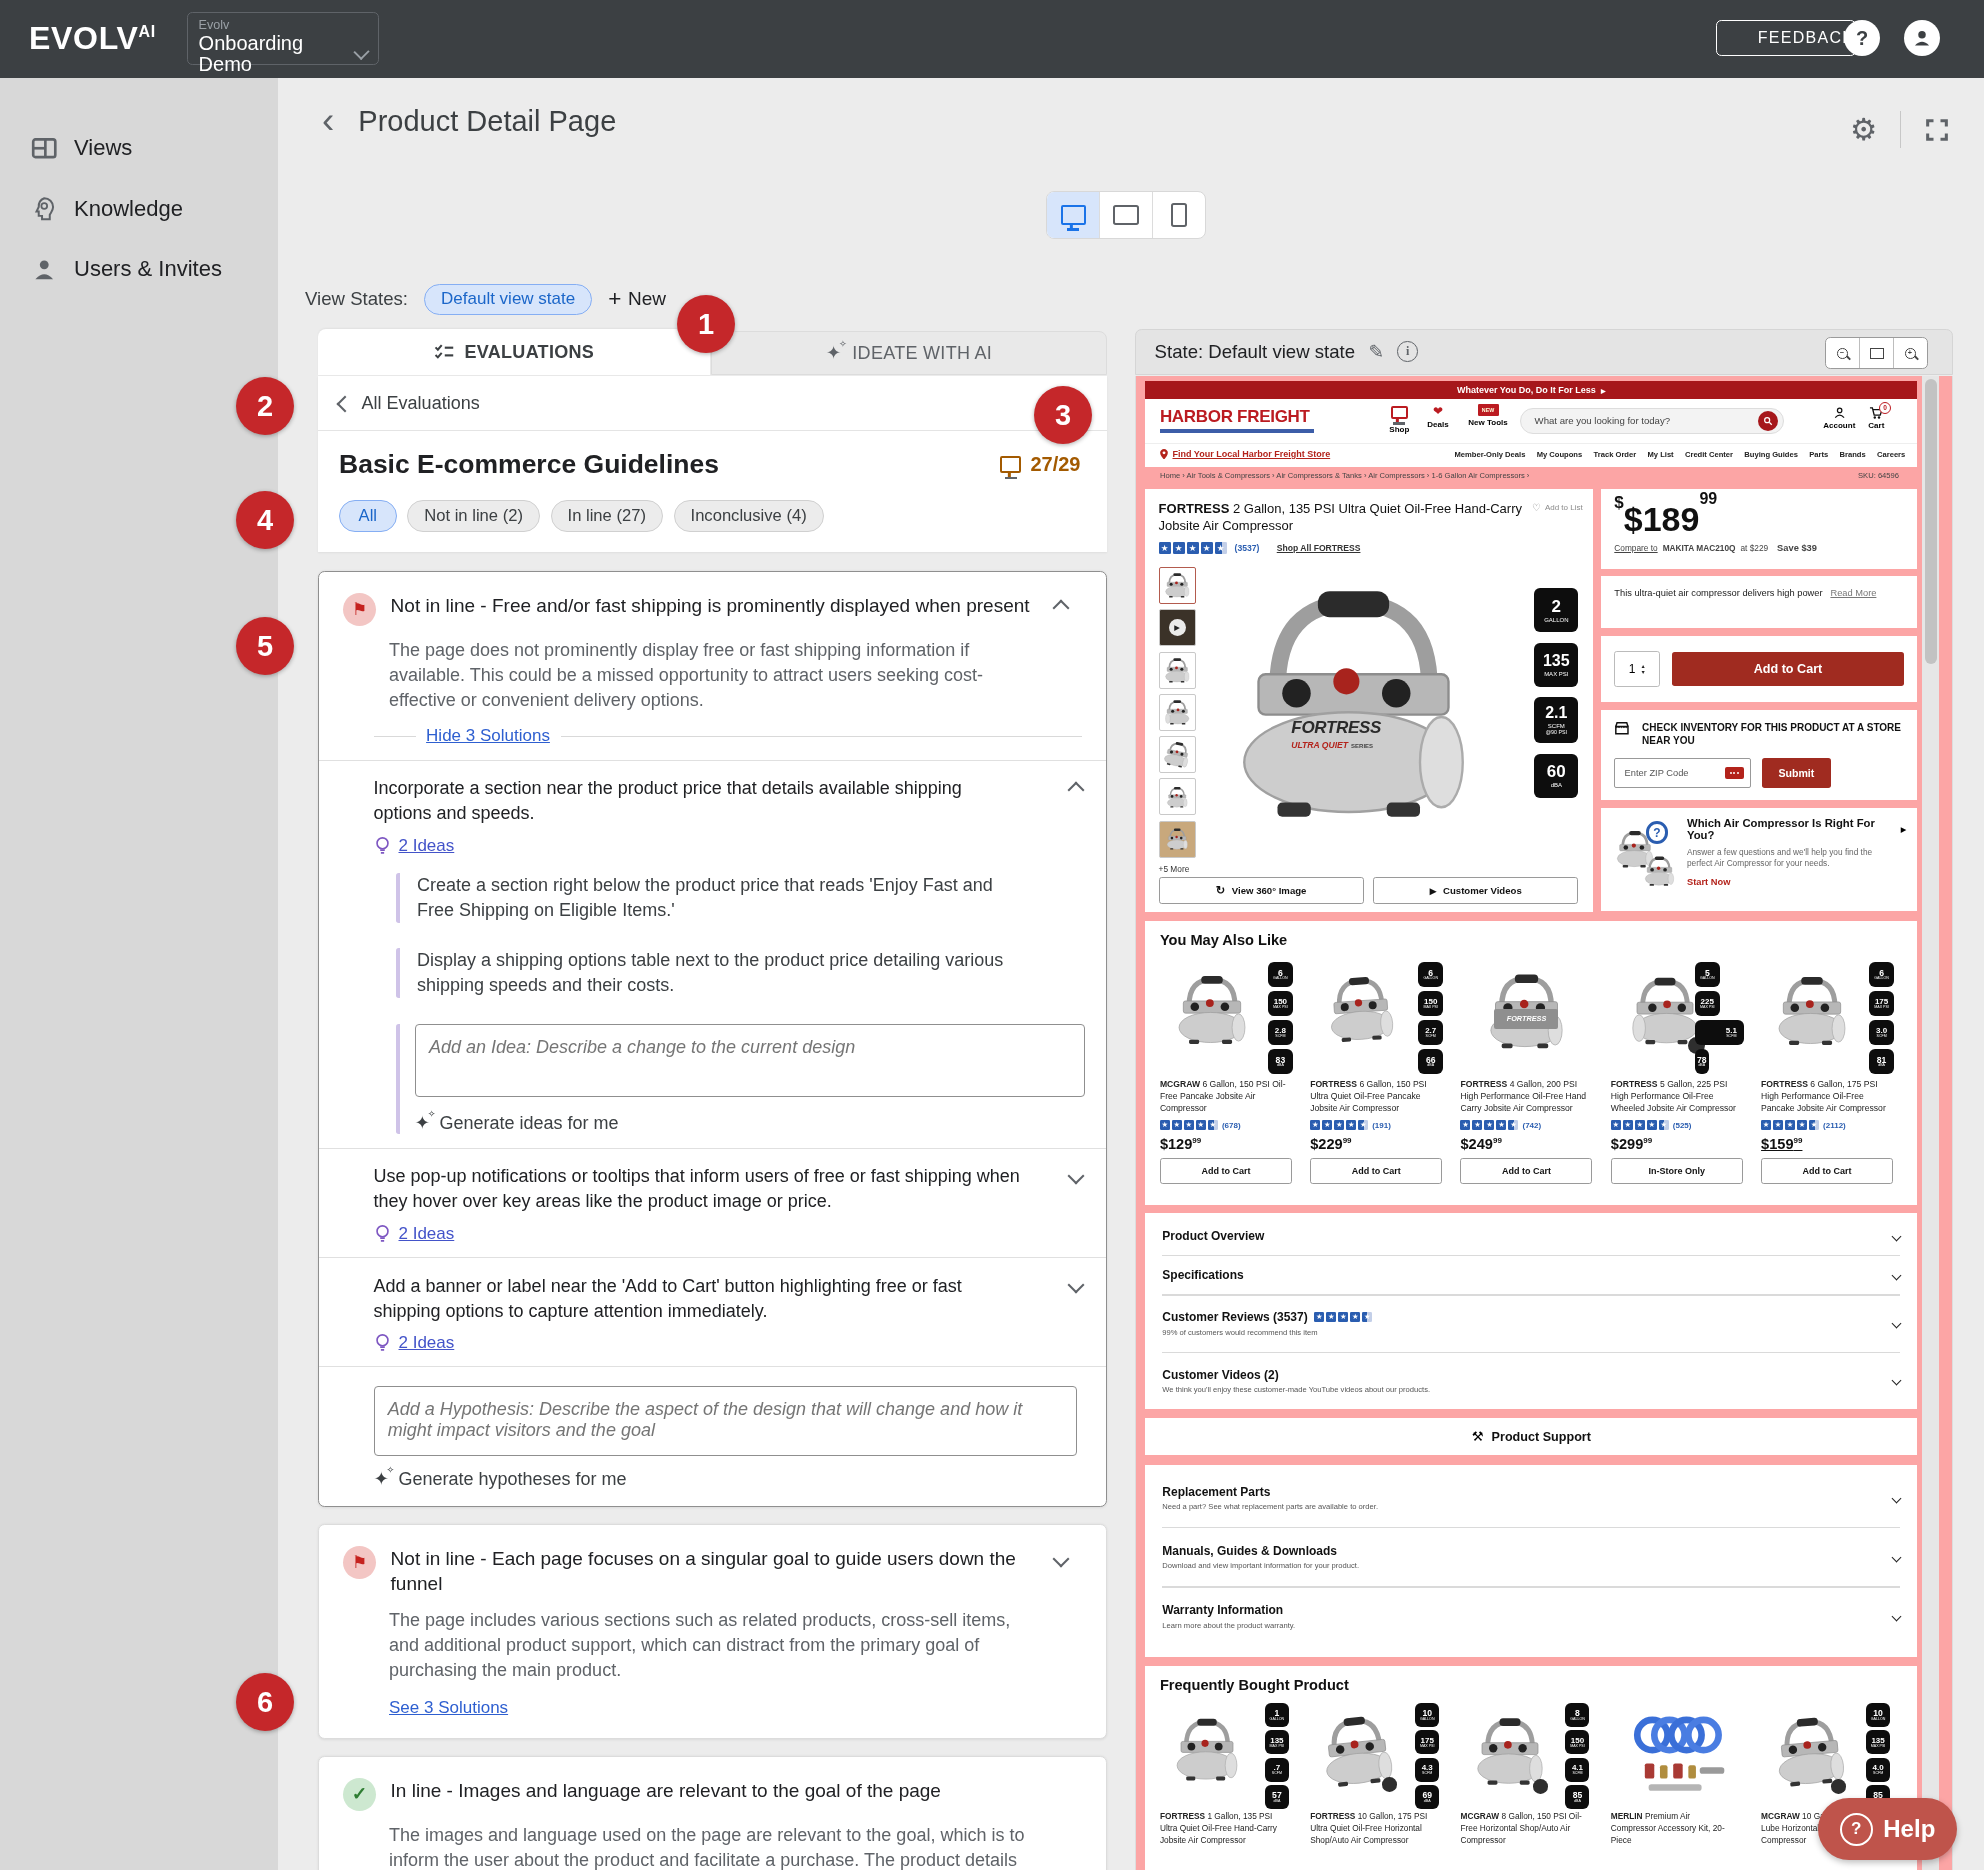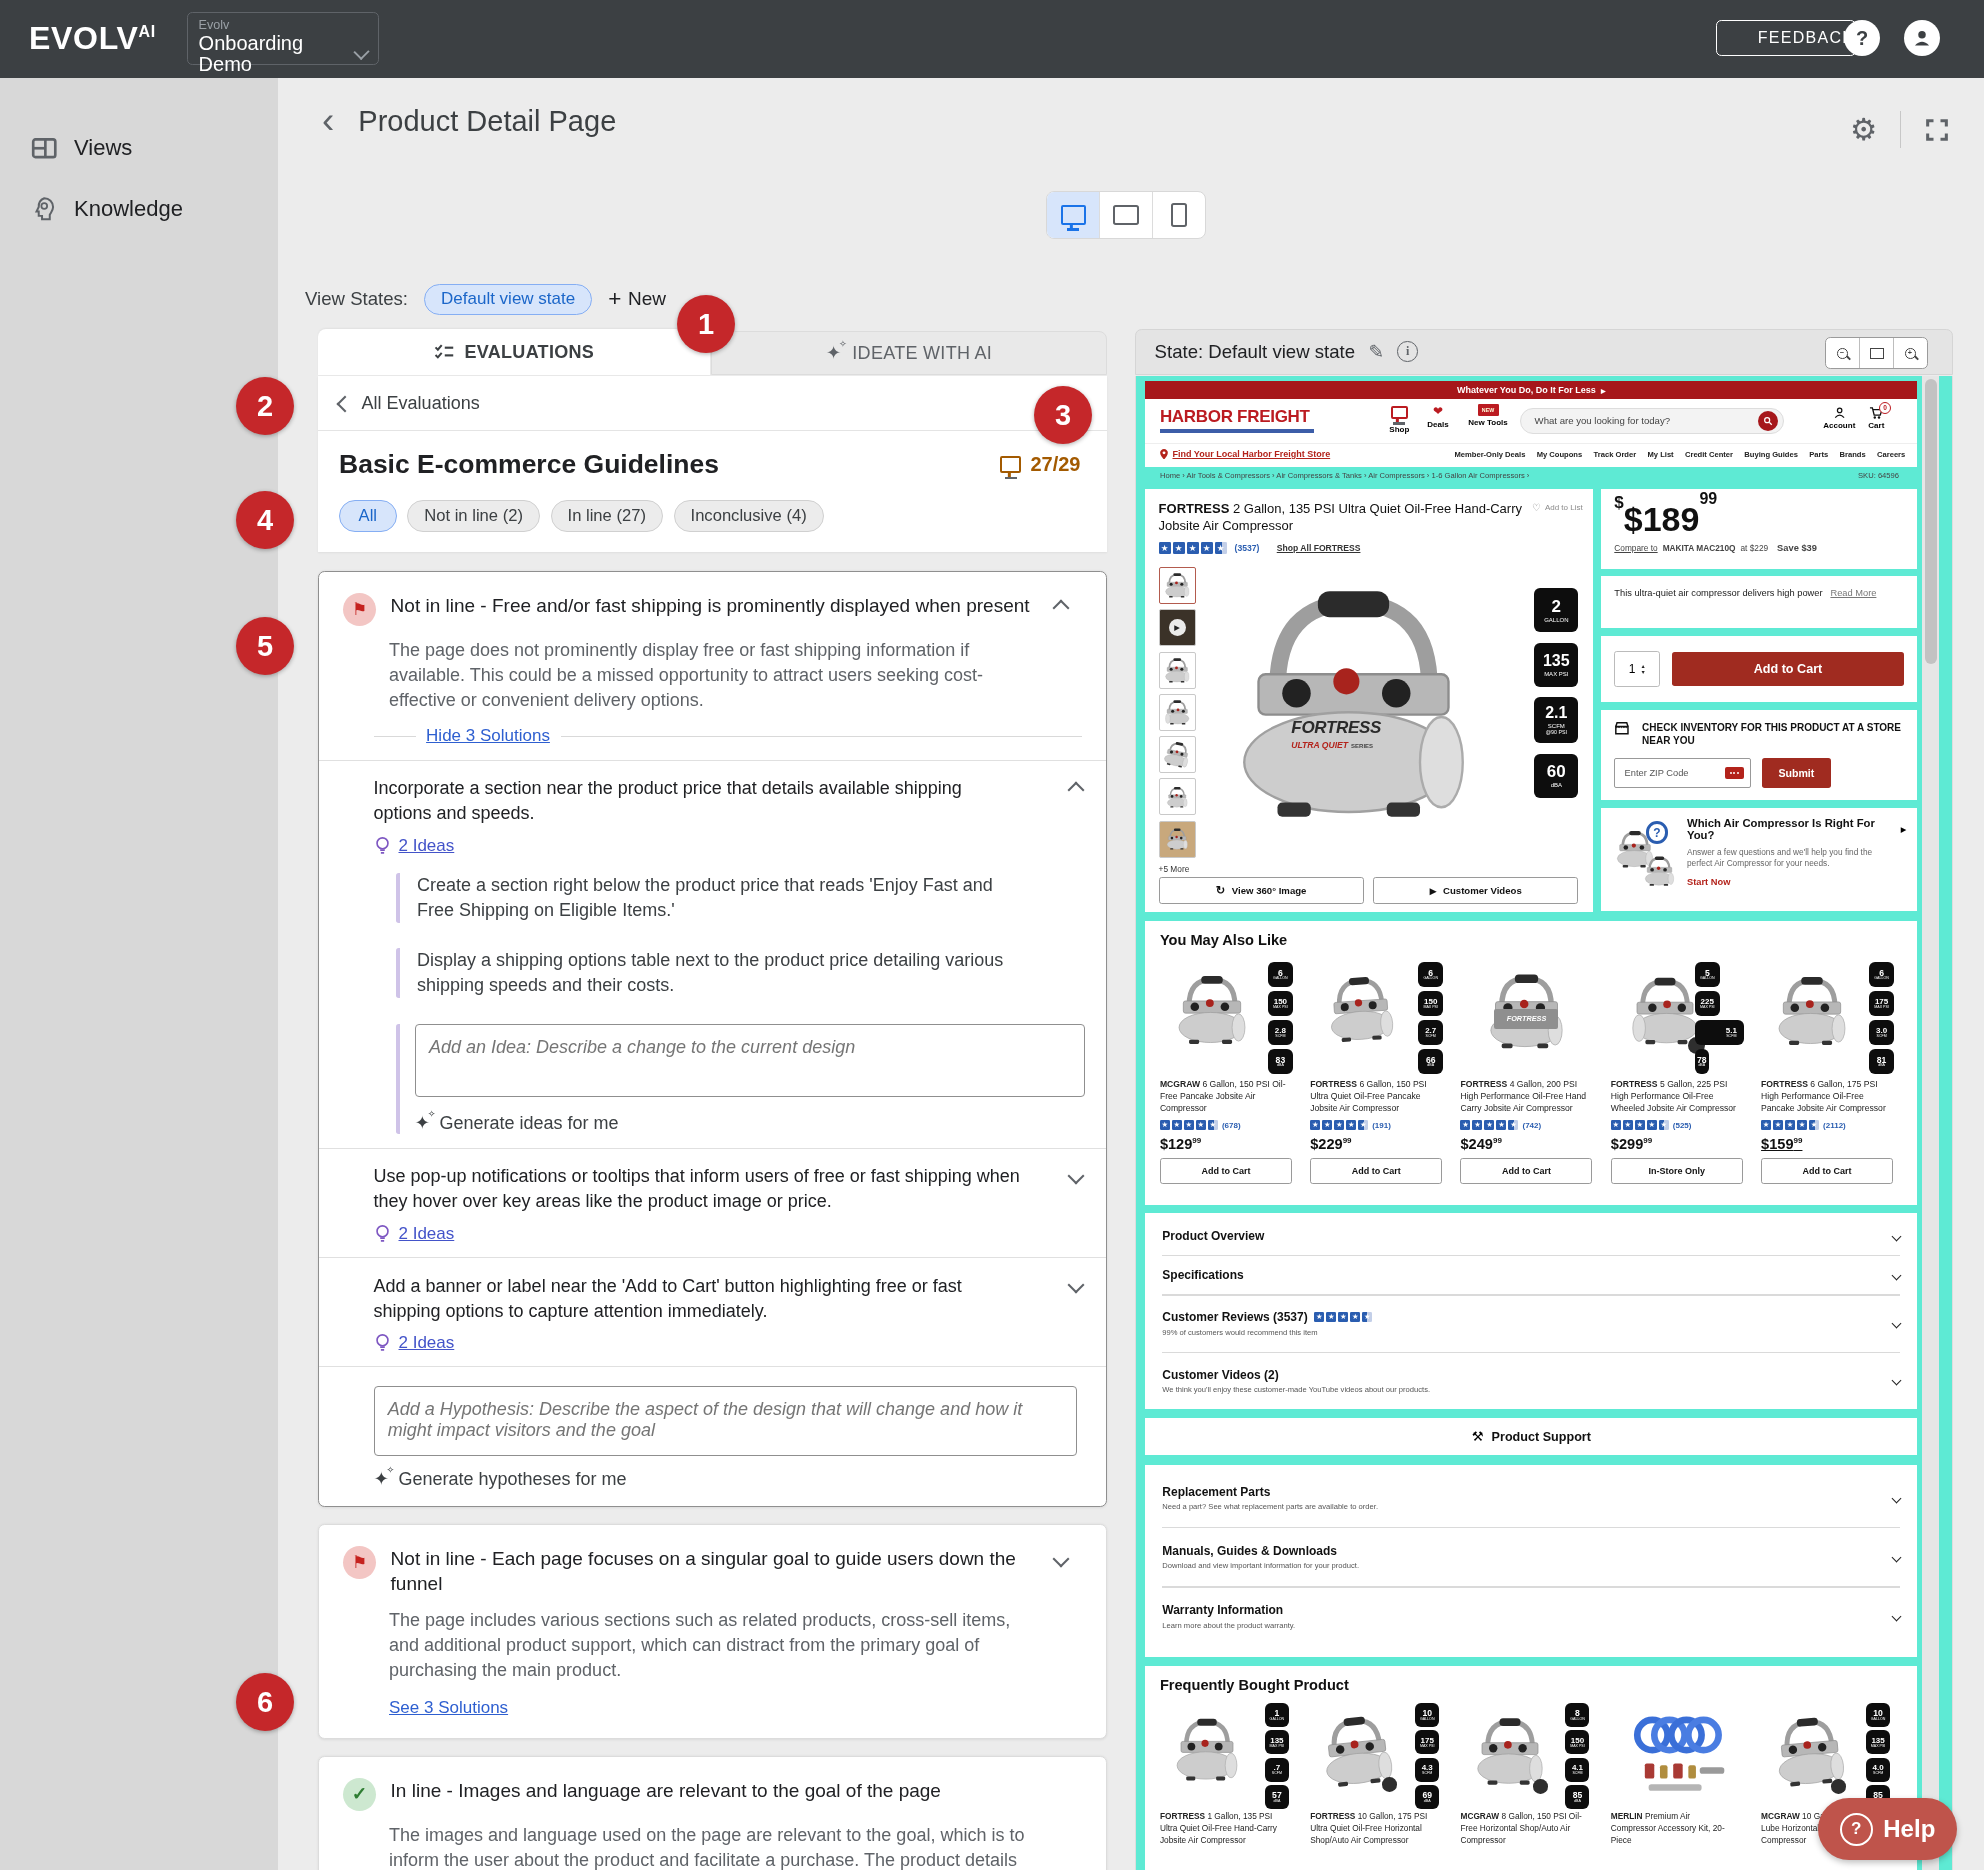--- a/index.html
+++ b/index.html
@@ -60,21 +60,21 @@
   .divider{height:0.7px;background:#e0e0e0;margin:13.3px -24px 0 -24px;}
   .quote{border-left:4.6px solid #cfc3e8;border-radius:2.7px;padding-left:17px;font-size:18px;color:#3c4043;line-height:25px;width:597px;}
   .compose{border-left:4.6px solid #cfc3e8;border-radius:2.7px;padding-left:14.6px;}
   .txtarea{width:670px;height:73px;border:1.3px solid #8f8f8f;border-radius:4px;font-family:"Liberation Sans",sans-serif;font-size:18px;font-style:italic;color:#555;padding:12px 13.3px;box-sizing:border-box;resize:none;background:#fff;}
   .genrow{display:flex;align-items:center;gap:9.3px;font-size:18px;color:#3c4043;margin-top:13.3px;}
   .spark{color:#3c4043;font-size:18.6px;position:relative;}
   .spark i{font-style:normal;font-size:9.3px;position:absolute;right:-5.3px;top:-4px;}
   .ideasrow{display:flex;align-items:center;gap:8px;margin:9.3px 0 0 0;font-size:17px;}
   
   .statebar{position:absolute;left:1135px;top:329px;width:818px;height:46px;background:#e4e4e4;border:0.7px solid #d5d5d5;border-radius:6.6px 6.6px 0 0;box-sizing:border-box;}
-  .preview{position:absolute;left:1135px;top:376px;width:818px;height:1495px;background:#5eead4;overflow:hidden;border:0.7px solid #ddd;border-top:none;box-sizing:border-box;}
+  .preview{position:absolute;left:1135px;top:376px;width:818px;height:1495px;background:#fca5a5;overflow:hidden;border:0.7px solid #ddd;border-top:none;box-sizing:border-box;}
   .pv-card{position:absolute;background:#fff;}
   .hfred{color:#bb1b21;}
   .hfbtn{background:#a02b20;color:#fff;font-weight:700;display:flex;align-items:center;justify-content:center;border-radius:2.7px;}
   .outbtn{border:0.7px solid #9a9a9a;border-radius:2.7px;background:#fff;color:#111;font-weight:700;display:flex;align-items:center;justify-content:center;gap:6.6px;}
   .st{width:12px;height:12px;border-radius:1.3px;background:#2a5db0;color:#fff;font-size:8.6px;line-height:12px;text-align:center;}
   .st.half{background:linear-gradient(90deg,#2a5db0 55%,#c3cfe8 55%);}
   .st.sm{width:10px;height:10px;font-size:7.3px;line-height:10px;}
   .stars{display:inline-flex;gap:2px;}
   .chip{background:#0d0d0d;color:#fff;border-radius:6px;display:flex;flex-direction:column;align-items:center;justify-content:center;line-height:1;}
   .chip b{font-weight:800;}
@@ -131,20 +131,27 @@
           <line x1="2" y1="12" x2="13" y2="12" stroke="#5f6368" stroke-width="2.4"></line>
         </svg>
       <span>Views</span>
     </div>
     <div class="side-item">
       <svg class="side-ic" viewBox="0 0 24 24">
           <path d="M12 2 a8 8 0 0 1 8 8 c0 3 -2 5 -3 7 l0 4 -7 0 0 -3 -3 0 0 -4 -2 0 2 -4 a8 8 0 0 1 5 -8z" fill="none" stroke="#5f6368" stroke-width="1.8"></path>
           <circle cx="12" cy="9" r="2.6" fill="none" stroke="#5f6368" stroke-width="1.6"></circle>
         </svg>
       <span>Knowledge</span>
+    </div>
+    <div class="side-item">
+      <svg class="side-ic" viewBox="0 0 24 24">
+          <circle cx="12" cy="8" r="4" fill="#5f6368"></circle>
+          <path d="M4 21 q8 -9 16 0 z" fill="#5f6368"></path>
+        </svg>
+      <span>Users &amp; Invites</span>
     </div>
   </div>
 
   <div class="abs flex" style="left:322px;top:105px;gap:24px;">
     <span class="backchv">‹</span>
     <span class="pg-title">Product Detail Page</span>
   </div>
   <div class="abs flex" style="left:1850px;top:111px;gap:22.5px;">
     <span style="font-size:30.5px;color:#5f6368;">⚙</span>
     <span style="width:0.7px;height:37px;background:#c7c7c7;"></span>

